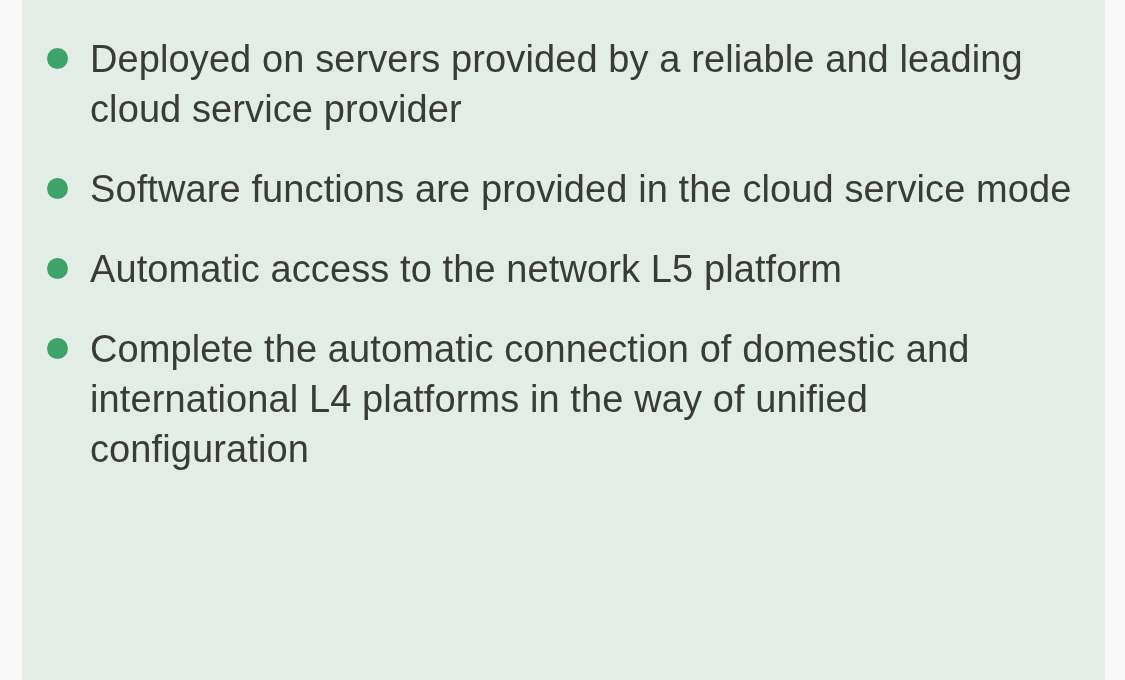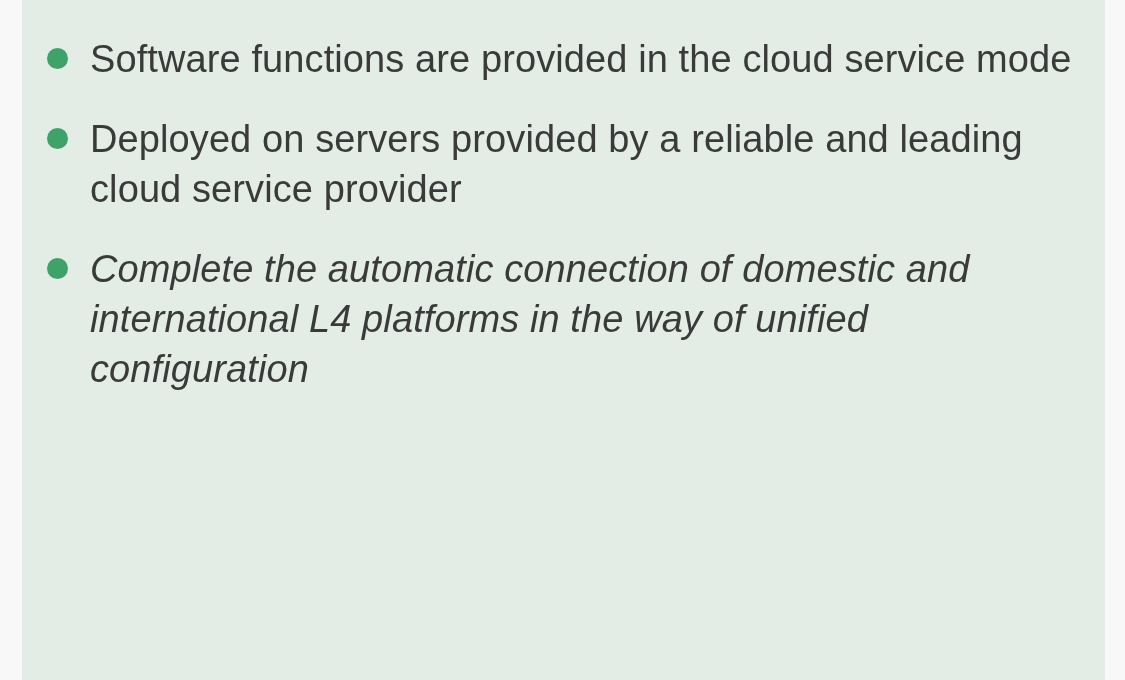--- a/index.html
+++ b/index.html
@@ -49,21 +49,20 @@
     font-size: 38px;
     line-height: 50px;
     font-weight: 300;
     color: #3a3a3a;
     letter-spacing: 0.1px;
     -webkit-font-smoothing: antialiased;
   }
 
   .bullet-item:last-child {
     margin-bottom: 8px;
-    font-style: italic;
   }
 
   .bullet-dot {
     position: absolute;
     left: 0;
     top: 14px;
     width: 21px;
     height: 21px;
     border-radius: 50%;
     background: #3da368;
@@ -77,29 +76,33 @@
 <body>
 
 <div id="stage">
 
   <div id="panel">
 
     <ul id="bullet-list">
 
       <li class="bullet-item">
         <span class="bullet-dot"></span>
-        <span class="bullet-text">Software functions are provided in the cloud service mode</span>
+        <span class="bullet-text">Deployed on servers provided by a reliable and leading cloud service provider</span>
       </li>
 
       <li class="bullet-item">
         <span class="bullet-dot"></span>
-        <span class="bullet-text">Deployed on servers provided by a reliable and leading cloud service provider</span>
+        <span class="bullet-text">Software functions are provided in the cloud service mode</span>
       </li>
 
 
+      <li class="bullet-item">
+        <span class="bullet-dot"></span>
+        <span class="bullet-text">Automatic access to the network L5 platform</span>
+      </li>
 
       <li class="bullet-item">
         <span class="bullet-dot"></span>
         <span class="bullet-text">Complete the automatic connection of domestic and international L4 platforms in the way of unified configuration</span>
       </li>
 
     </ul>
 
   </div>
 

